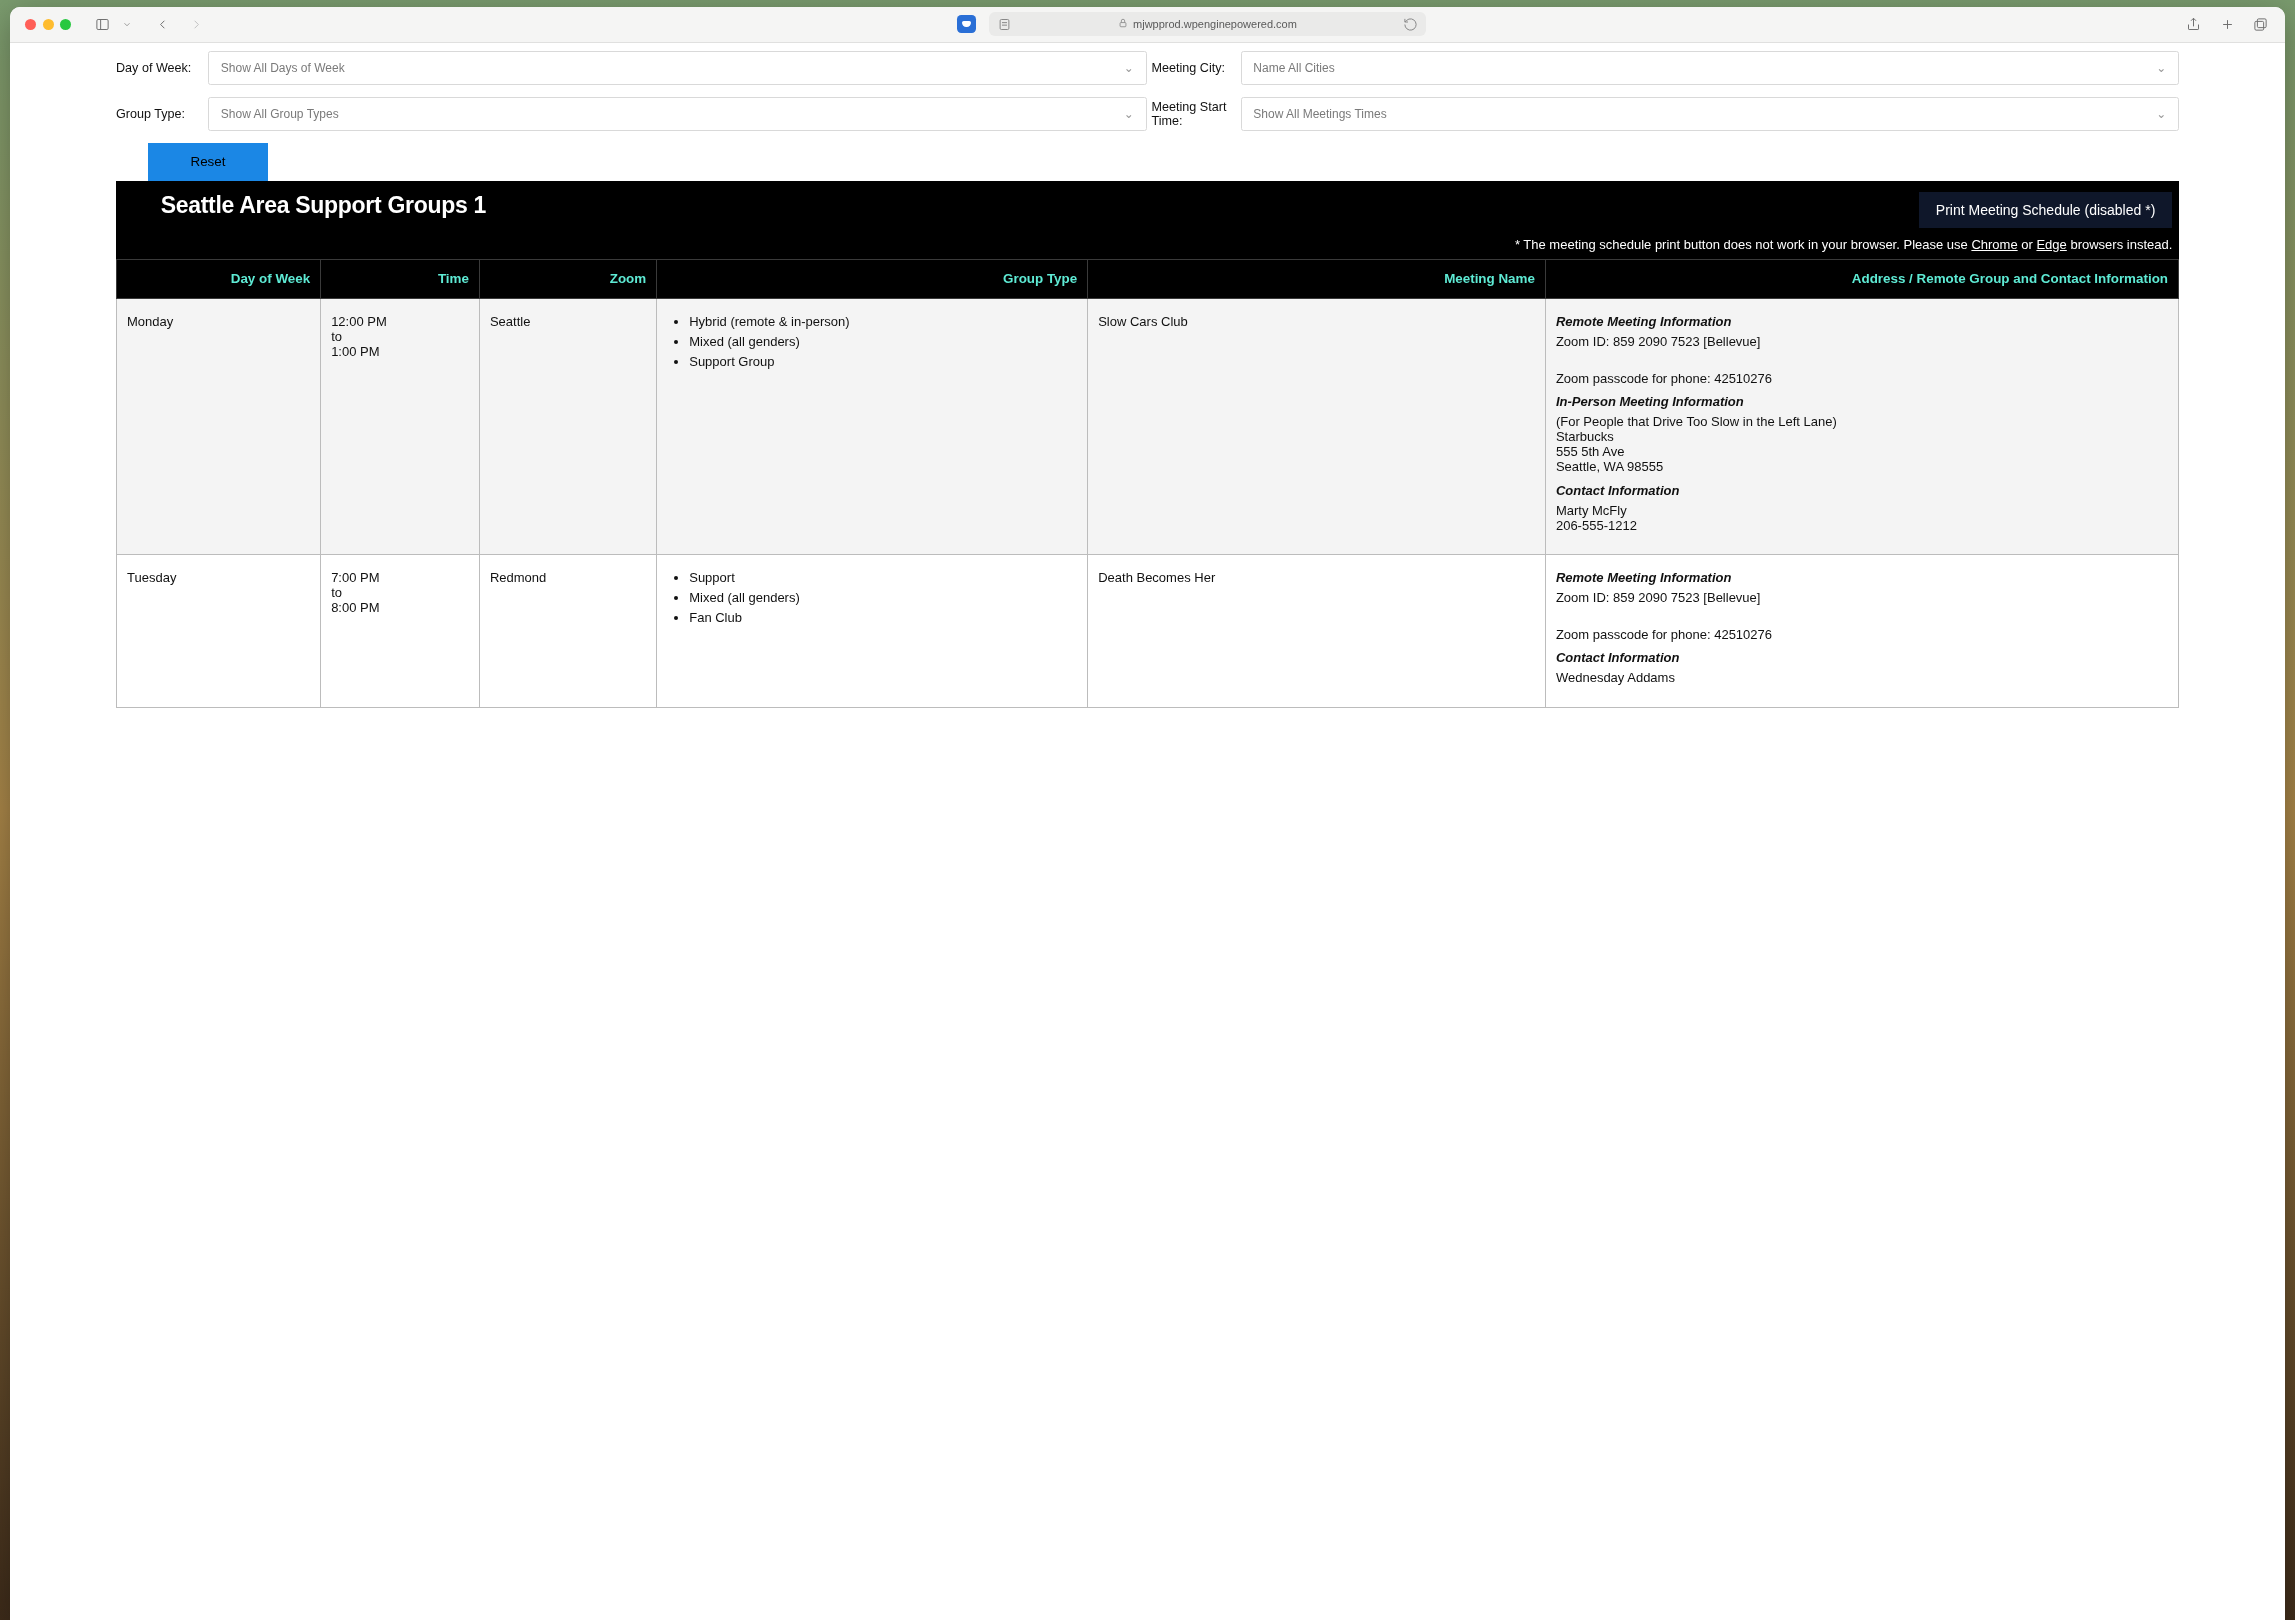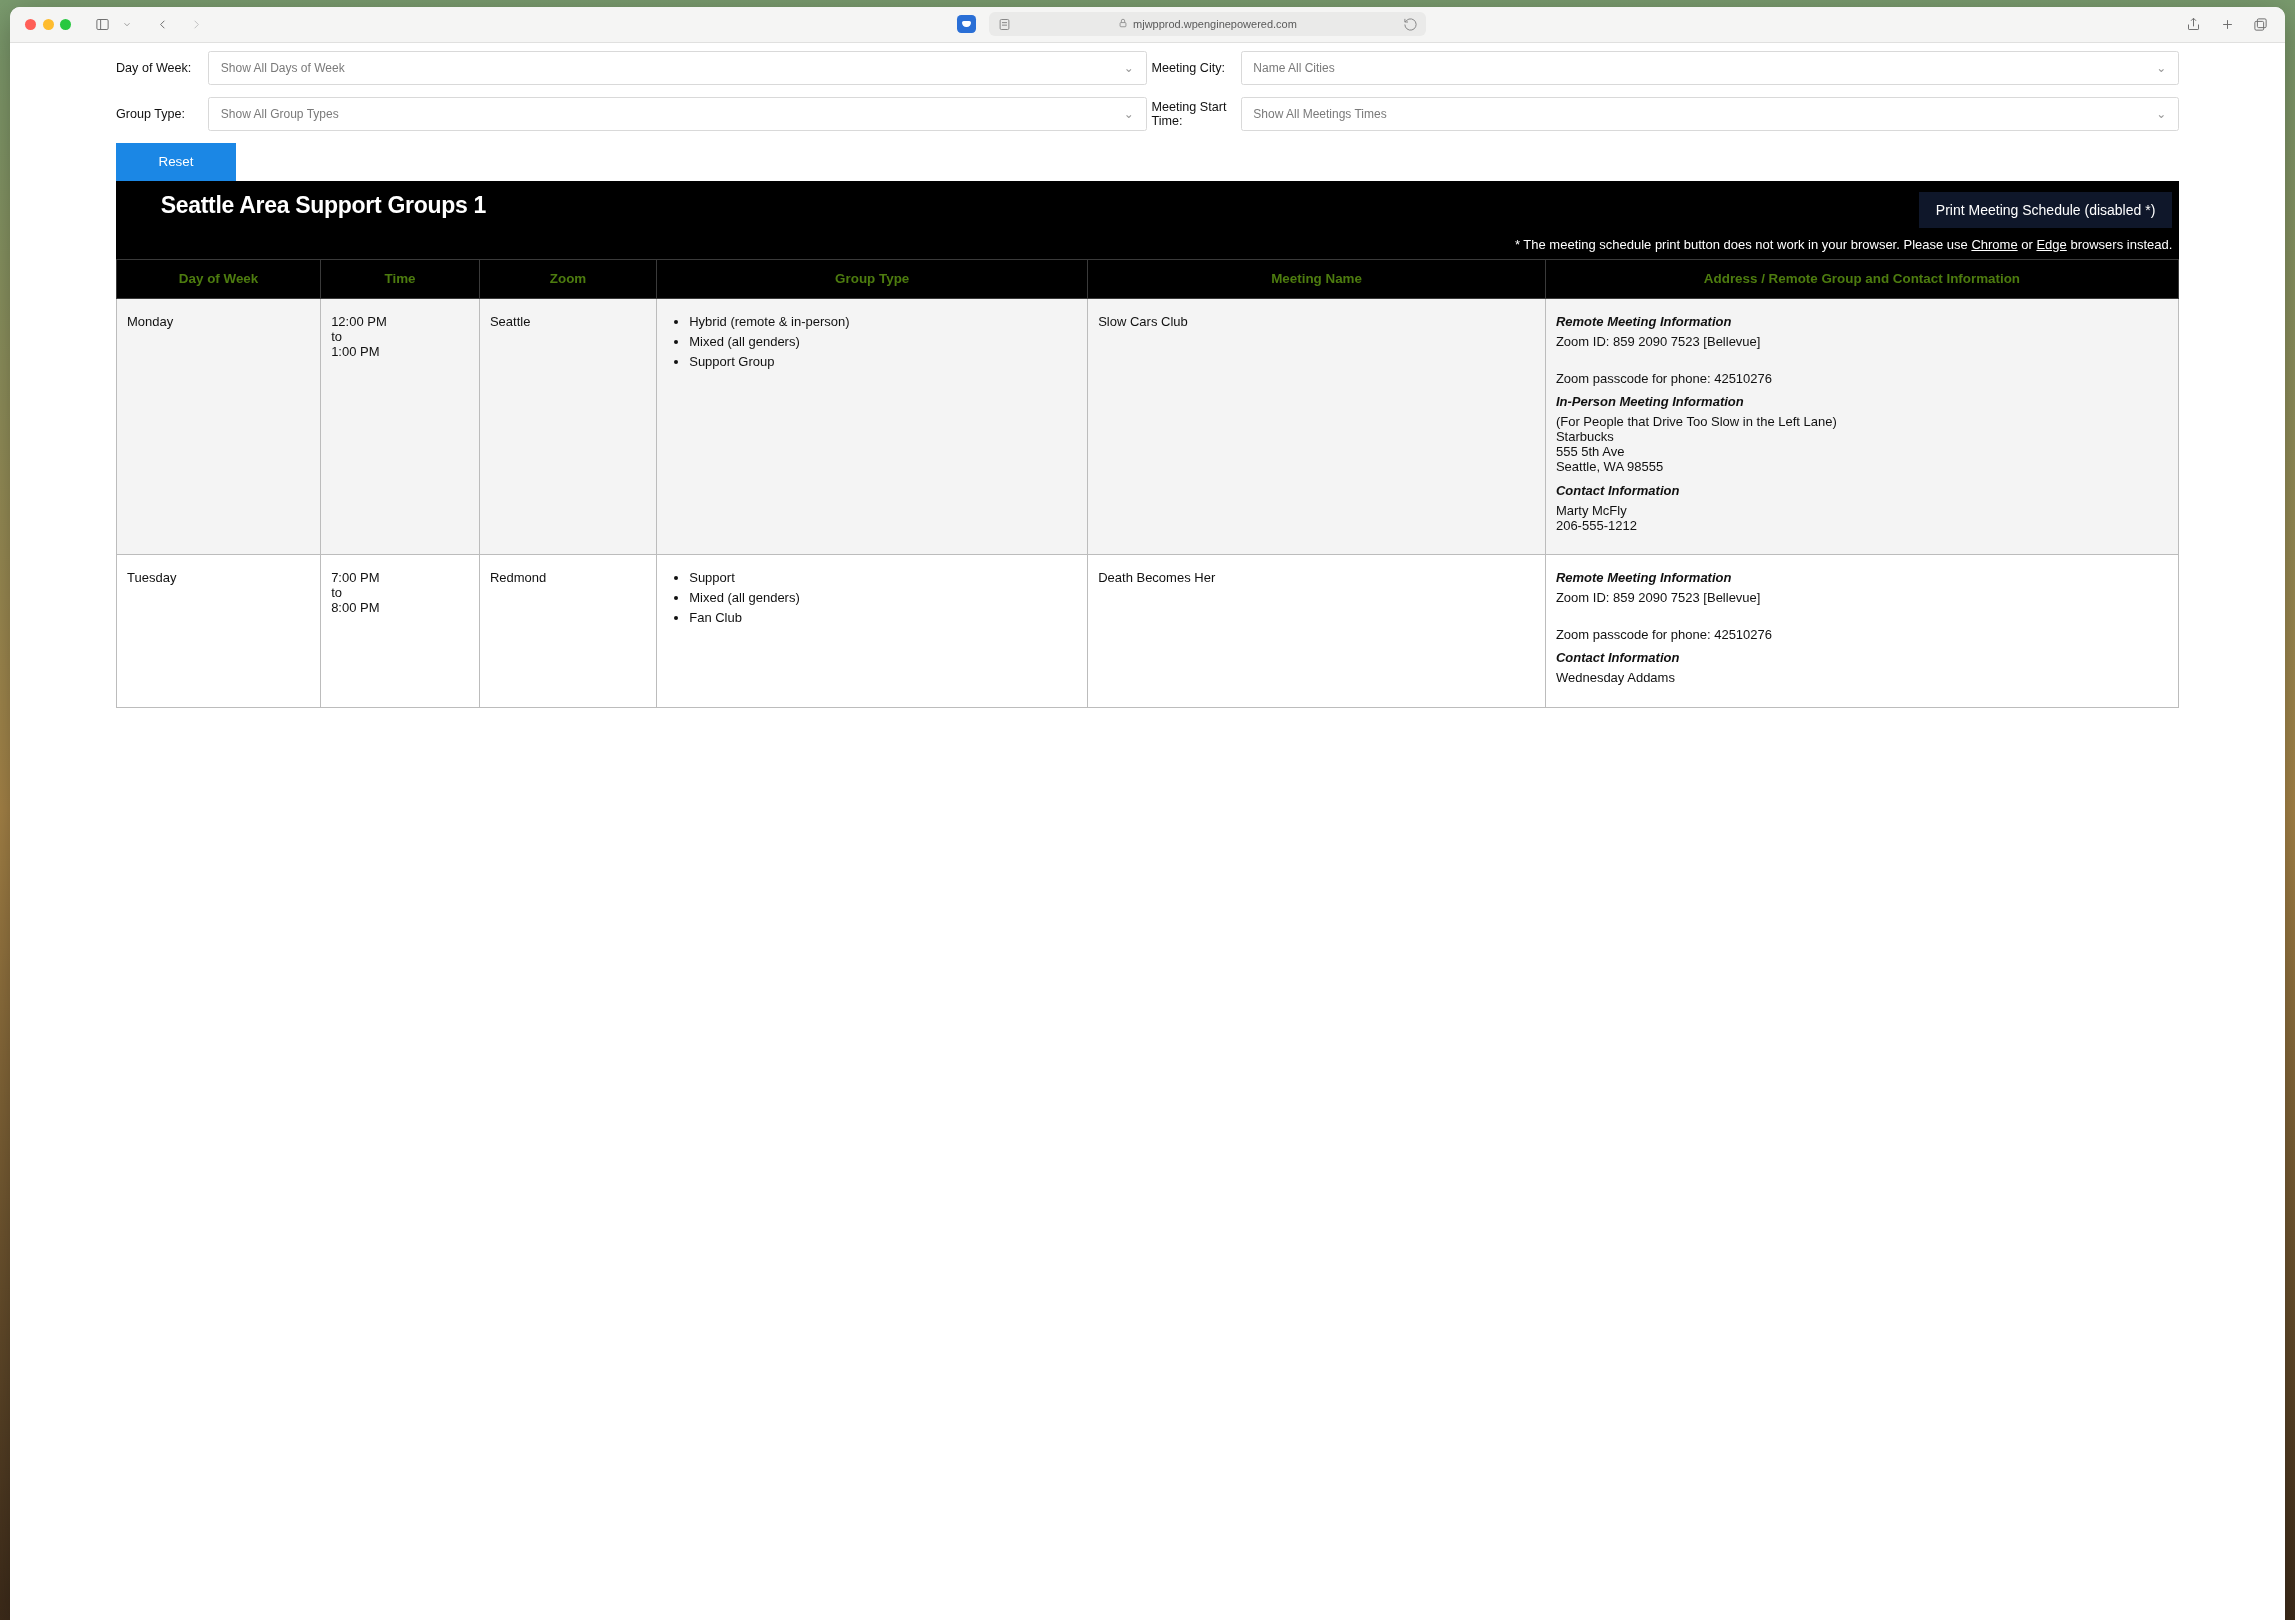--- a/index.html
+++ b/index.html
@@ -99,27 +99,28 @@
   padding: 0 11.8px;
   color: #7a7a7a;
   font-size: 12px;
   cursor: pointer;
   background: #fff;
 }
 .select .chev { color: #999; }
 .reset-btn {
   width: 120px; height: 38px;
   background: #1b87e5;
-  color: #ffffff;
+  color: #000000;
   border: none;
   font-size: 13.4px;
   font-weight: 500;
   cursor: pointer;
   margin-bottom: 0;
   display: block;
+  margin-left: 32px;
 }
 .header-bar {
   background: #000;
   color: #fff;
   padding: 8.4px 6.7px 6.7px 6.7px;
   margin-top: 0;
 }
 .header-top {
   display: flex;
   justify-content: space-between;
@@ -149,22 +150,22 @@
   color: #fff;
 }
 .header-note a { color: #fff; text-decoration: underline; }
 table {
   width: 100%;
   border-collapse: collapse;
   border: 0.8px solid #bcbcbc;
 }
 thead th {
   background: #000;
-  color: #4d7c0f;
-  text-align: center;
+  color: #5eead4;
+  text-align: right;
   padding: 11.8px 10px;
   font-size: 13.4px;
   font-weight: 600;
   border: 0.8px solid #3a3a3a;
   vertical-align: top;
 }
 tbody td {
   border: 0.8px solid #bcbcbc;
   padding: 15px 10px;
   font-size: 13px;

